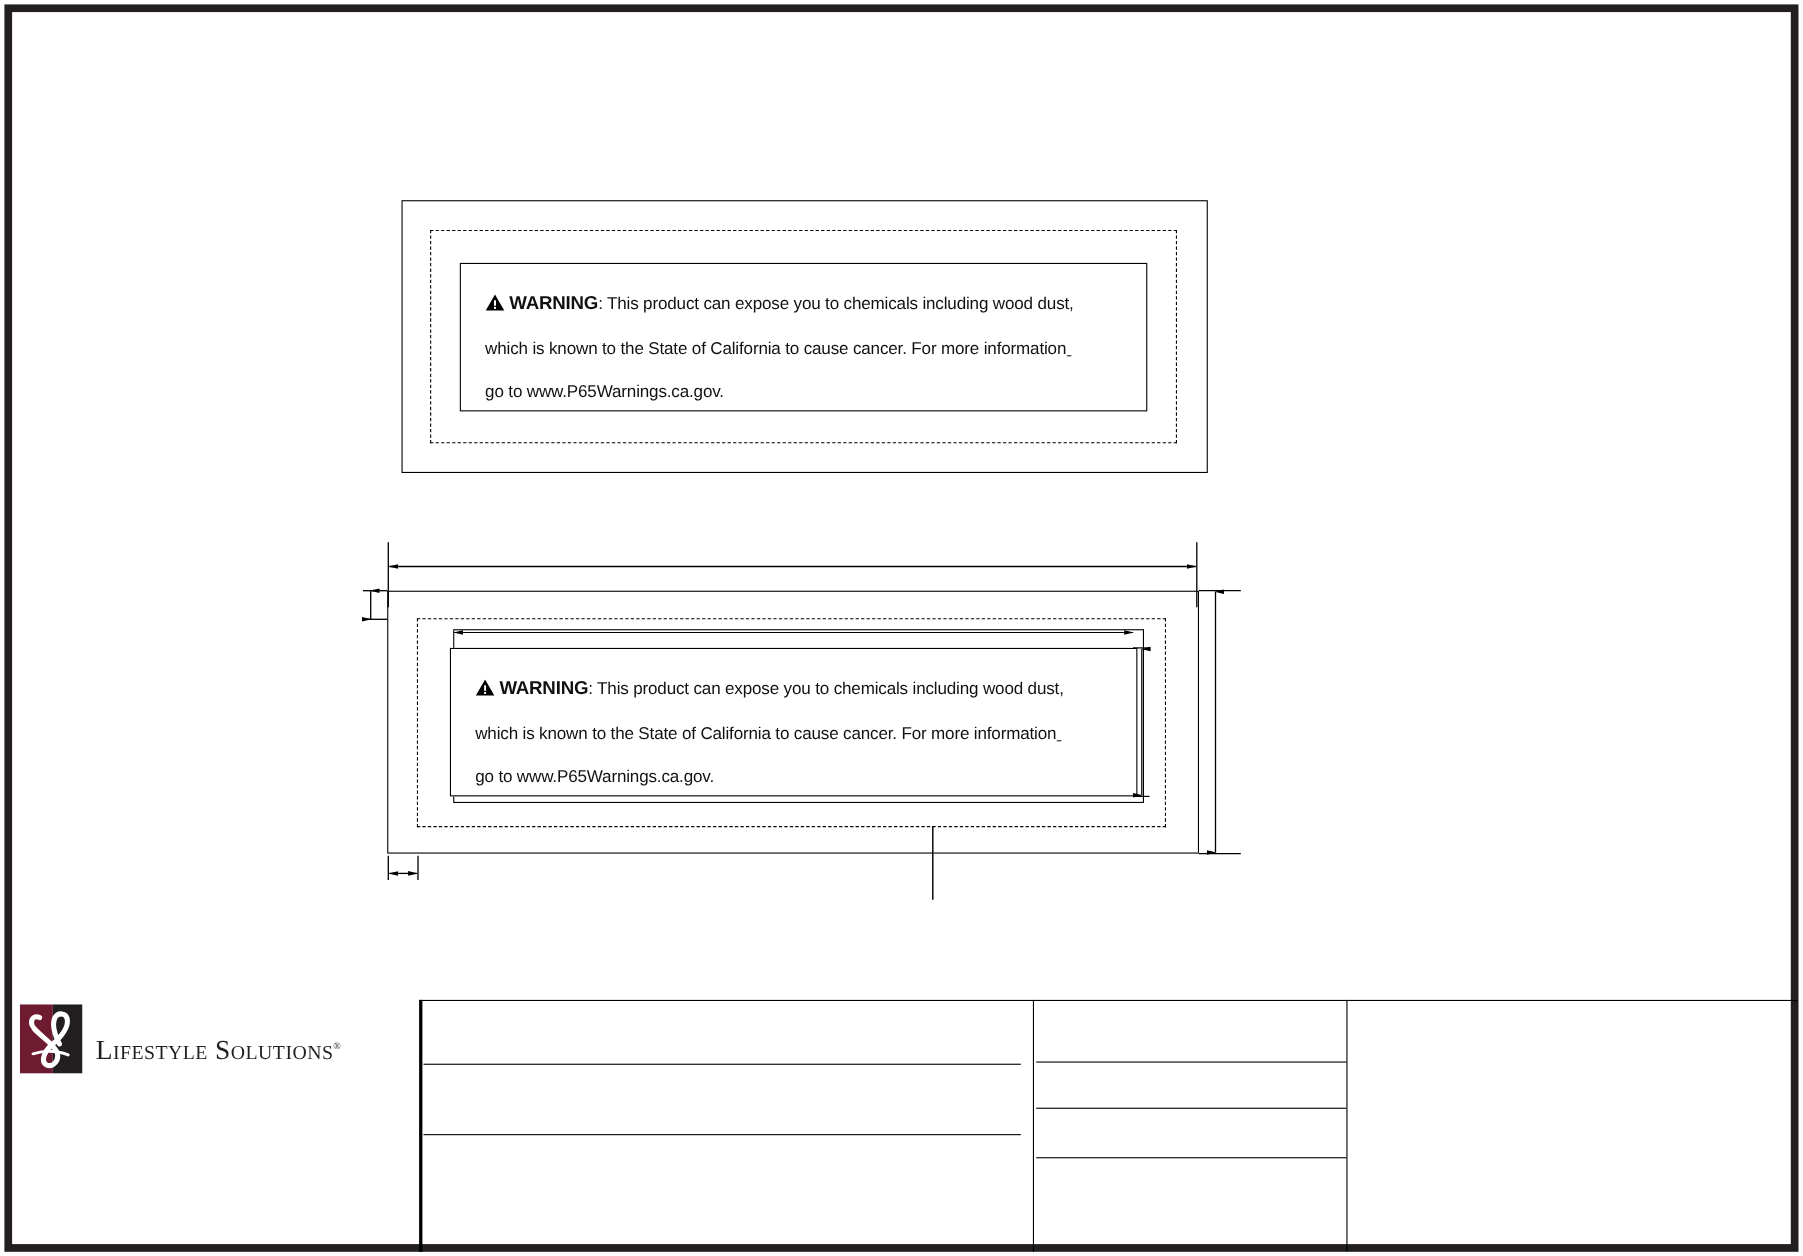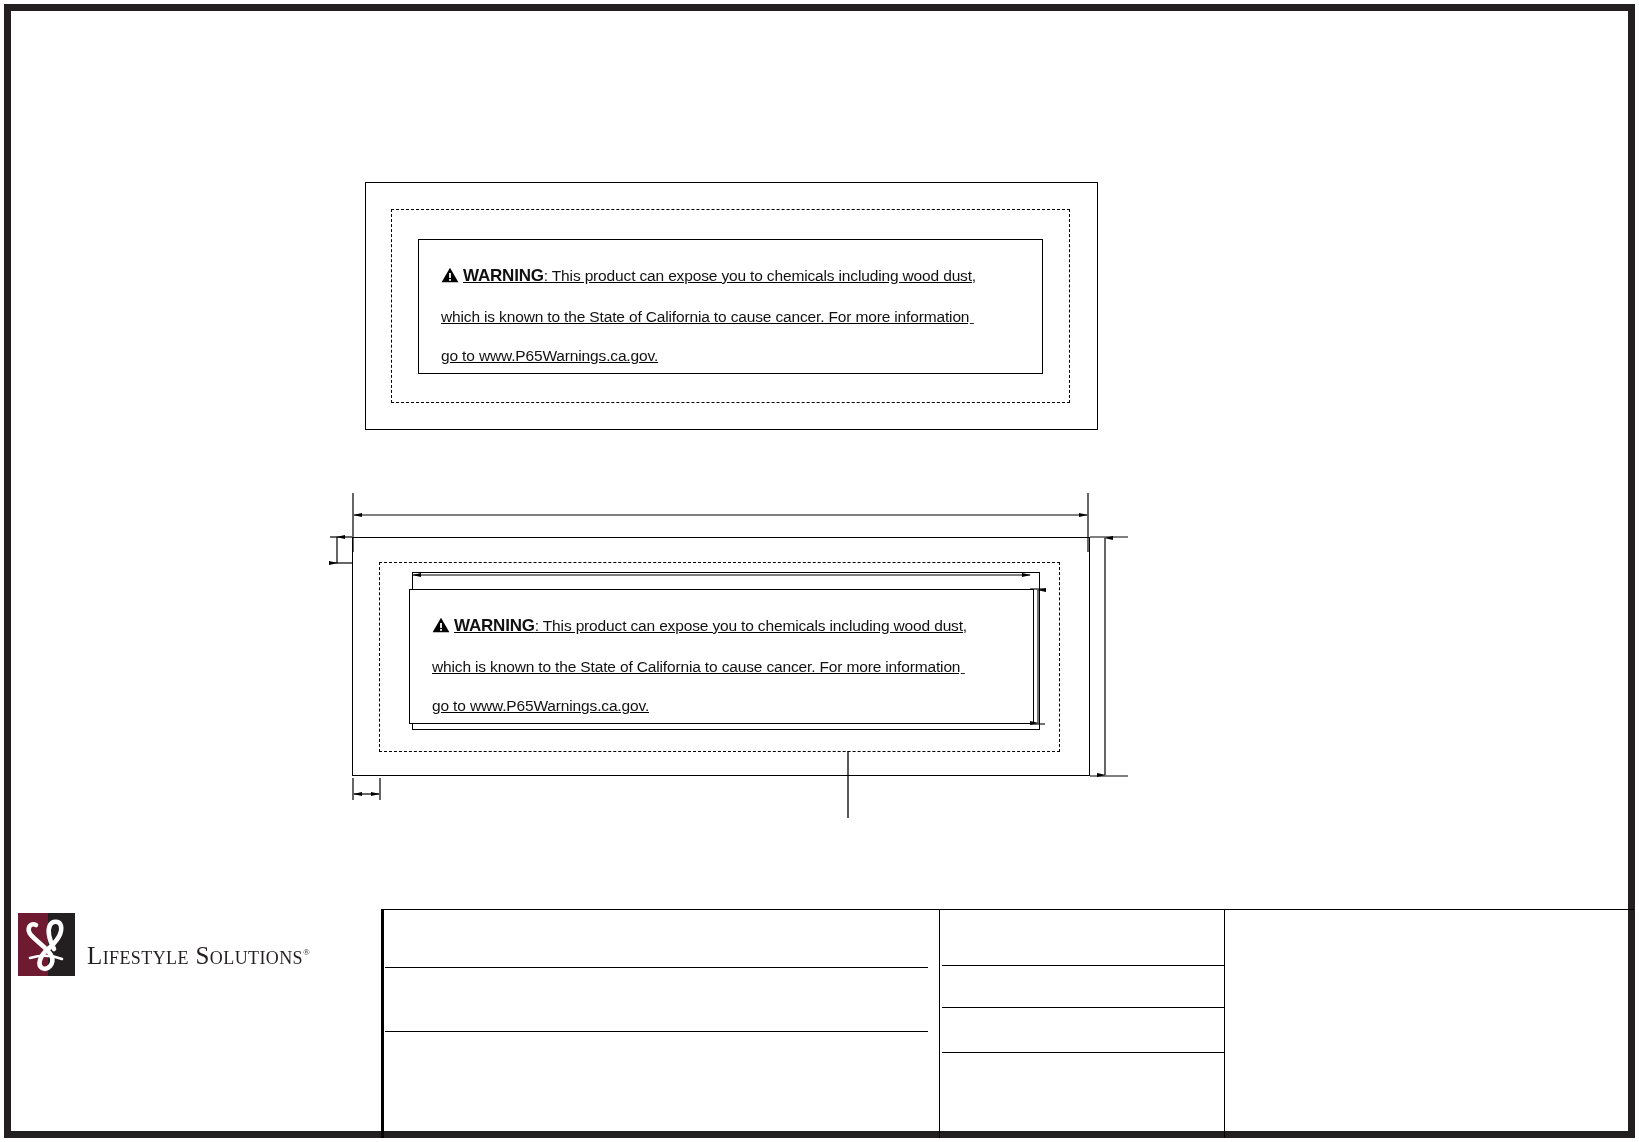--- a/index.html
+++ b/index.html
@@ -65,21 +65,20 @@
     border-left: 3.2px solid #000;
   }
 
   
   .warn-box {
     position: absolute;
     border: 1.6px solid #000;
     box-sizing: border-box;
     background: #fff;
     padding: 16px 14px 12px 22px;
-    text-decoration: underline;
   }
   .warn-line {
     font-size: 15.5px;
     line-height: 39px;
     color: #111;
     white-space: nowrap;
     letter-spacing: -0.15px;
   }
   .warn-head {
     font-weight: bold;

